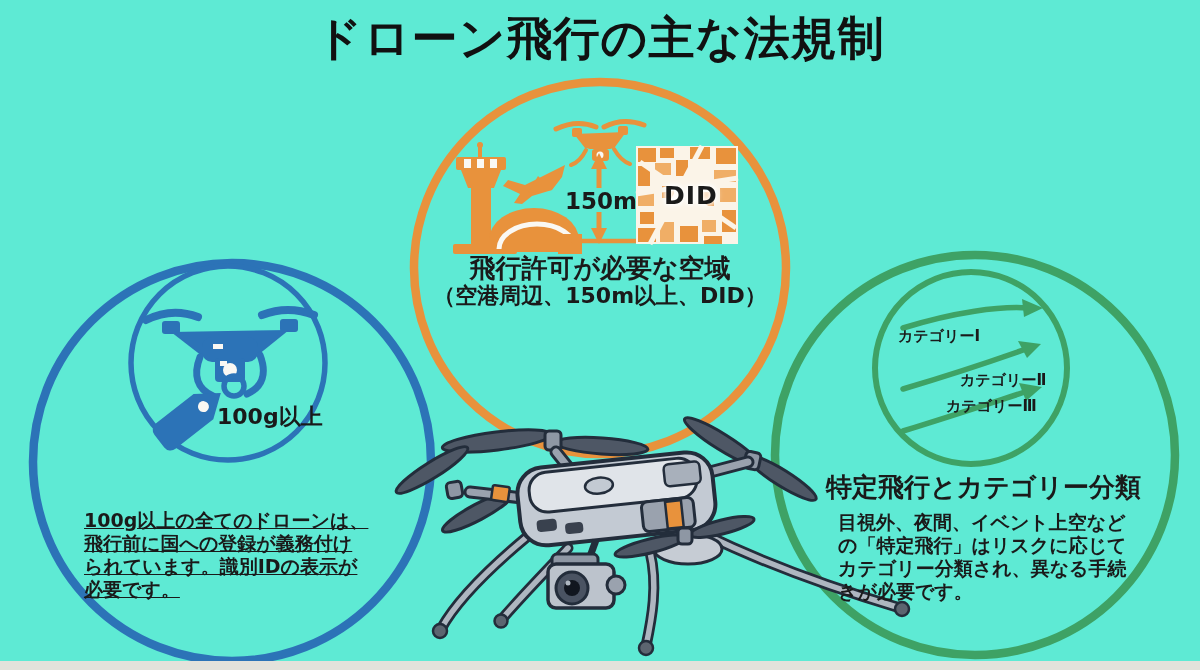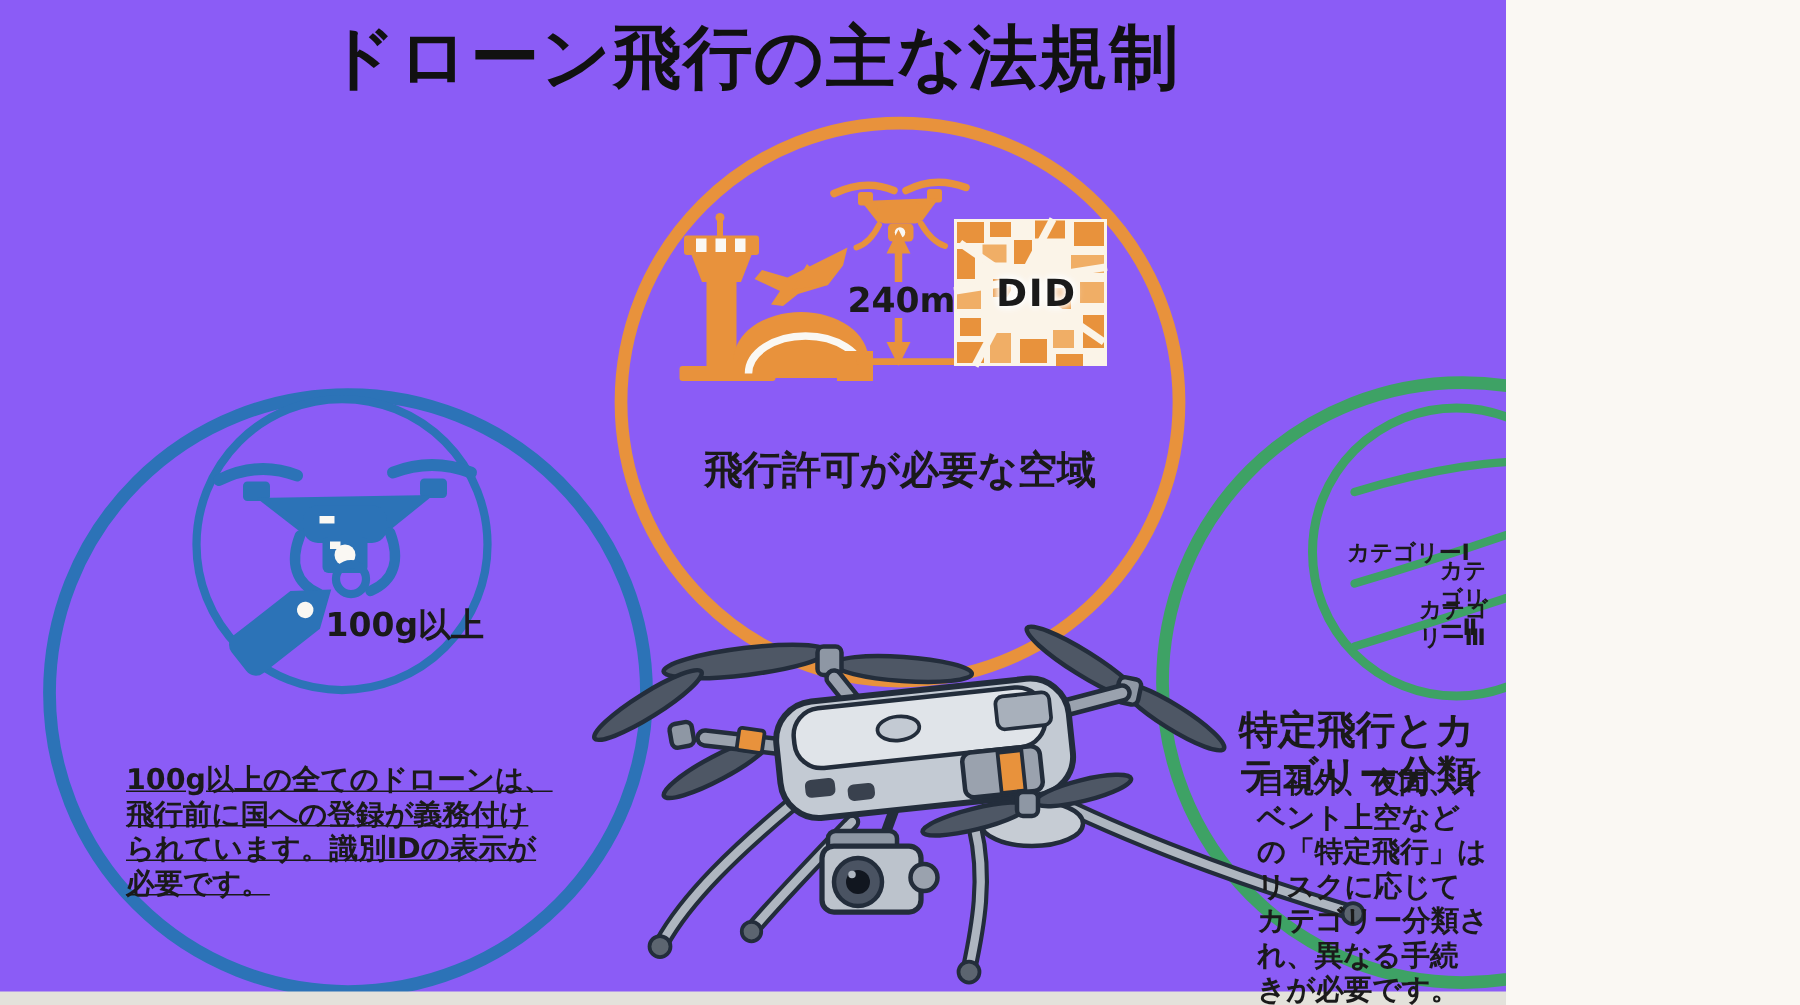--- a/index.html
+++ b/index.html
@@ -1,30 +1,30 @@
 <!DOCTYPE html>
 <html><head>
 <meta charset="utf-8">
 <style>
   html,body{margin:0;padding:0;background:#FAF8F3;}
   .stage{
-    position:relative;width:1004px;height:670px;background:#8b5cf6;overflow:hidden;
+    position:relative;width:1200px;height:670px;background:#5eead4;overflow:hidden;
     font-family:"DejaVu Sans","Liberation Sans",sans-serif;color:#1A1A1A;
   }
   .gfx{position:absolute;left:0;top:0;}
   .title{
     position:absolute;top:8px;left:0;width:100%;margin:0;text-align:center;
     font-size:46px;font-weight:800;letter-spacing:1px;color:#111;
   }
   .h{position:absolute;font-size:26px;font-weight:800;line-height:1.15;}
   .sub{position:absolute;font-size:22px;font-weight:800;line-height:1.1;}
   .body{position:absolute;font-size:19px;font-weight:700;line-height:23px;white-space:pre-line;}
   .body.orange-b{line-height:22px;}
   .lbl{position:absolute;font-weight:800;}
-  .center-box{left:420px;width:360px;text-align:center;margin-top:46px;}
+  .center-box{left:420px;width:360px;text-align:center;}
   .lbl-did{font-size:25px;letter-spacing:1px;
     text-shadow:0 0 4px #fff,0 0 6px #fff,0 0 8px #fff;}
   .lbl-150m{font-size:23px;}
   .lbl-tag{font-size:22px;}
   .lbl-cat{font-size:15px;}
 </style>
 </head>
 <body>
 
 <div class="stage">
@@ -219,31 +219,32 @@
         <ellipse cx="722" cy="527" rx="33" ry="7" transform="rotate(-14 722 527)"></ellipse>
       </g>
       <rect x="678" y="528" width="14" height="16" rx="4" fill="#8E97A4" stroke="#232D3B" stroke-width="3"></rect>
     </g>
 
     <rect x="0" y="661" width="1200" height="9" fill="#E3E2DB"></rect>
   </svg>
 
   <h1 class="title">ドローン飛行の主な法規制</h1>
 
-  <div class="lbl lbl-150m" style="left:565px;top:188px;width:66px;text-align:center;">240m</div>
+  <div class="lbl lbl-150m" style="left:565px;top:188px;width:66px;text-align:center;">150m</div>
   <div class="lbl lbl-did" style="left:664px;top:181px;">DID</div>
   <div class="h center-box" style="top:254px;">飛行許可が必要な空域</div>
+  <div class="sub center-box" style="top:284px;">（空港周辺、150m以上、DID）</div>
 
   <div class="lbl lbl-tag" style="left:217px;top:402px;text-align:right;">100g以上</div>
   <div class="body" style="left:84px;top:509px;text-decoration:underline;">100g以上の全てのドローンは、
 飛行前に国への登録が義務付け
 られています。識別IDの表示が
 必要です。</div>
 
-  <div class="lbl lbl-cat" style="left:898px;top:327px;margin-top:32px;">カテゴリーⅠ</div>
+  <div class="lbl lbl-cat" style="left:898px;top:327px;">カテゴリーⅠ</div>
   <div class="lbl lbl-cat" style="left:960px;top:371px;">カテゴリーⅡ</div>
   <div class="lbl lbl-cat" style="left:946px;top:397px;">カテゴリーⅢ</div>
   <div class="h" style="left:826px;top:473px;">特定飛行とカテゴリー分類</div>
   <div class="body" style="left:838px;top:511px;">目視外、夜間、イベント上空など
 の「特定飛行」はリスクに応じて
 カテゴリー分類され、異なる手続
 きが必要です。</div>
 
 </div>
 

